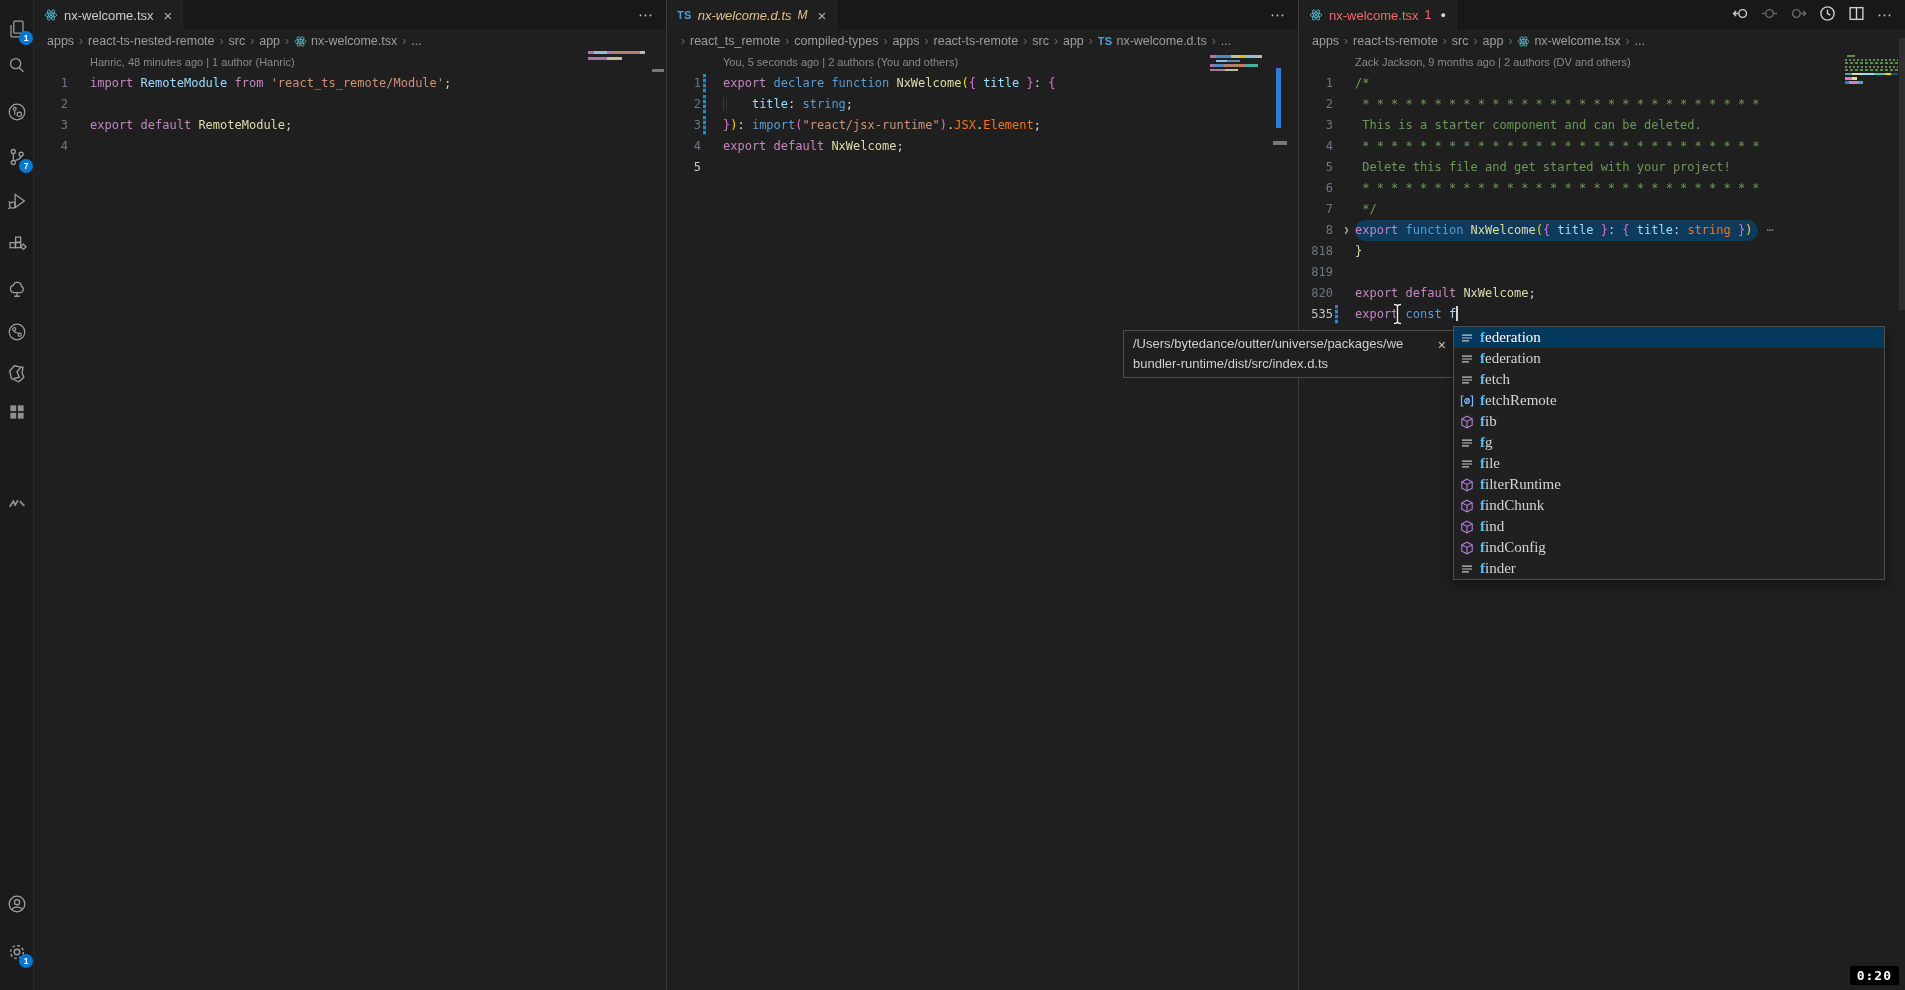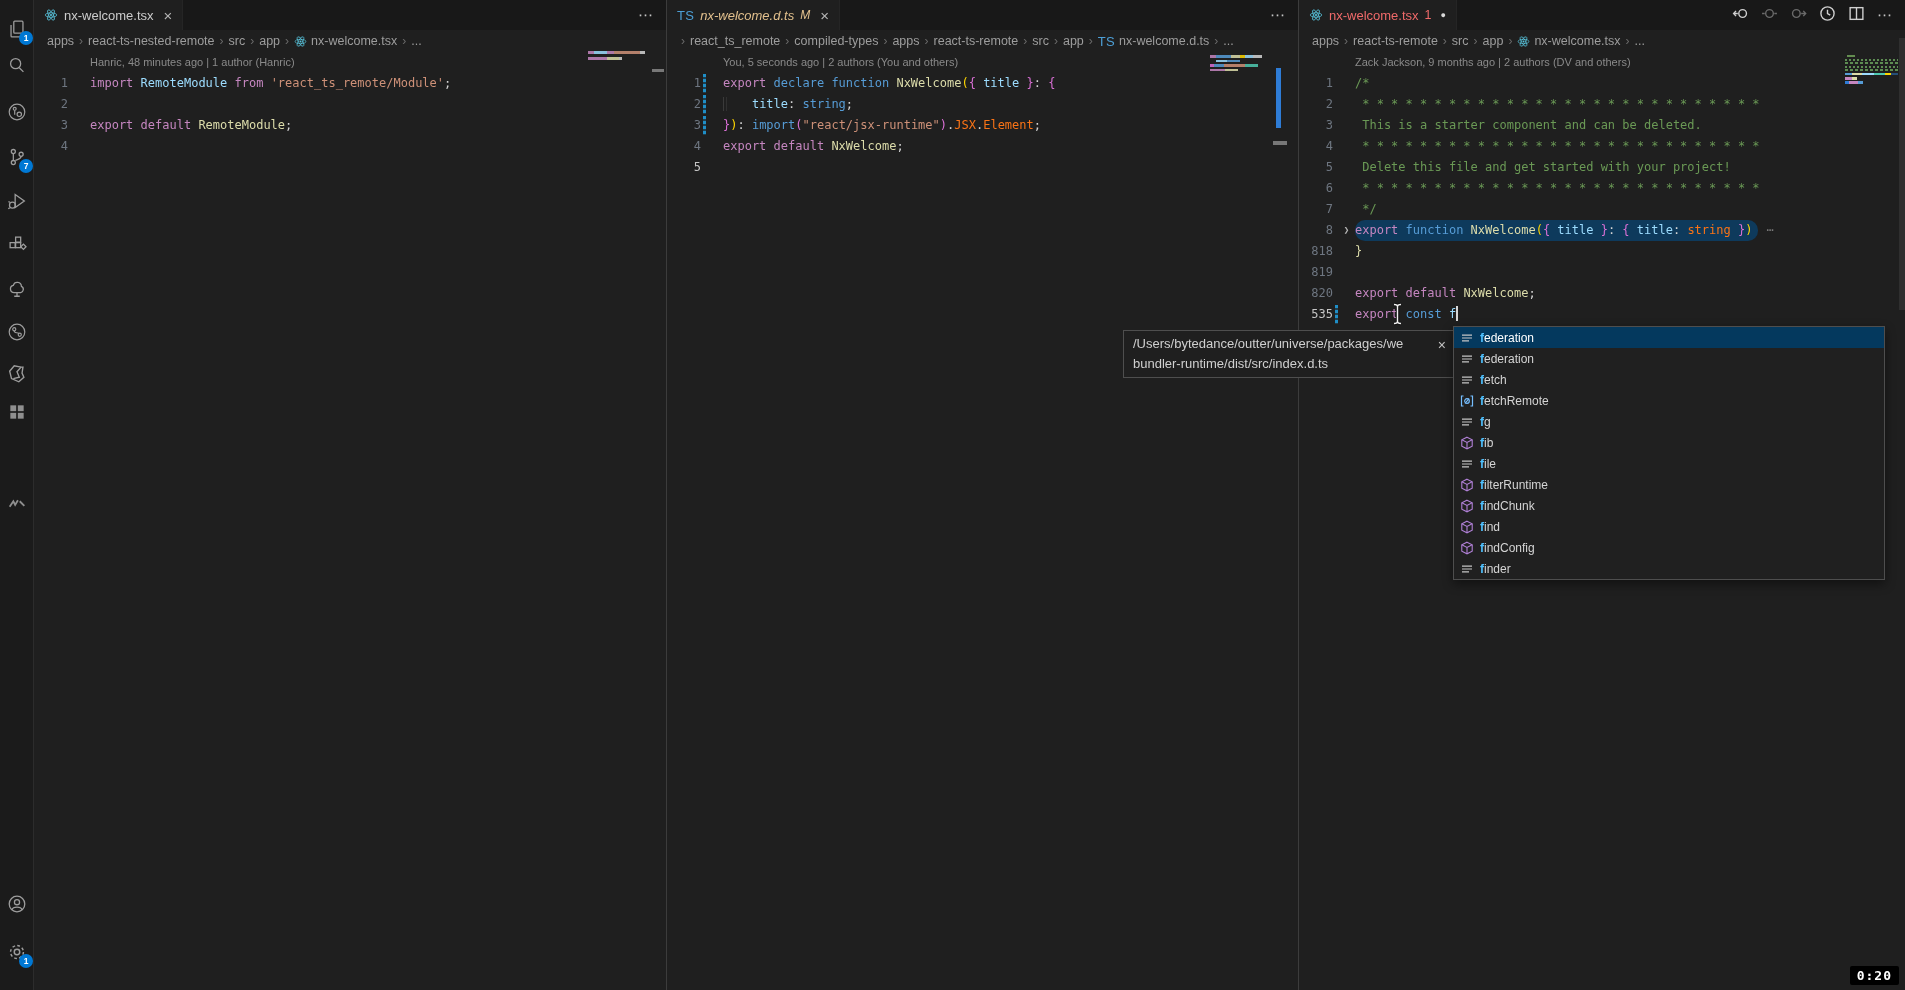--- a/index.html
+++ b/index.html
@@ -25,21 +25,21 @@
   .tlabel.err,.terr{color:#f06a6a;}
   .terr{font-size:12.5px;}
   .tdirty{color:#d9d9d9;font-size:9px;margin-left:3px;}
   .tclose{color:#b6b6b6;font-size:15px;line-height:1;margin-left:4px;cursor:pointer;}
   .tactions{margin-left:auto;display:flex;align-items:center;gap:12px;padding-right:12px;color:#c5c5c5;}
   .dots{font-size:15px;letter-spacing:1px;color:#c5c5c5;cursor:pointer;}
   .bcrumb{height:22px;display:flex;align-items:center;padding-left:13px;gap:4px;font-size:12.5px;color:#9d9d9d;white-space:nowrap;overflow:hidden;}
   .bitem{cursor:pointer;}
   .bsep{color:#6a6a6a;font-size:12px;padding:0 1px;}
   .bficon{display:flex;align-items:center;}
-  .tschip{color:#4d9fd6;font-weight:normal;font-size:13px;letter-spacing:.3px;font-style:normal;}
+  .tschip{color:#4d9fd6;font-weight:bold;font-size:11px;letter-spacing:.3px;font-style:normal;}
   .codelens{height:21px;line-height:21px;padding-left:56px;color:#8a8a8a;font-size:11px;white-space:nowrap;}
   
   .codewrap{position:relative;}
   .crow{display:flex;height:21px;line-height:21px;font-family:"DejaVu Sans Mono",monospace;font-size:12px;}
   .lnum{width:34px;flex:none;text-align:right;color:#6e7681;}
   .lnum.act{color:#c6c6c6;}
   .gmcol{width:7px;flex:none;position:relative;}
   .gmcol.on::before{content:"";position:absolute;left:2px;top:1px;bottom:1px;width:3px;
     background:repeating-linear-gradient(180deg,#1f8ec7 0 3px,rgba(31,142,199,.28) 3px 5px);}
   .foldcol{width:13px;flex:none;color:#b8b8b8;font-size:9px;text-align:center;cursor:pointer;}
@@ -55,21 +55,21 @@
   .mmrow{position:absolute;}
   .ovmark{position:absolute;}
   
   #docpanel{position:absolute;left:1123px;top:330px;width:331px;height:48px;background:#1f1f1f;border:1px solid #4e4e4e;z-index:30;box-sizing:border-box;padding:3px 26px 9px 9px;color:#cfcfcf;font-size:13px;line-height:20px;overflow:hidden;}
   #docpanel .dpline{white-space:nowrap;}
   #docclose{position:absolute;right:7px;top:4px;color:#c5c5c5;font-size:14px;cursor:pointer;}
   #suggest{position:absolute;left:1453px;top:326px;width:432px;background:#202020;border:1px solid #4e4e4e;z-index:30;box-shadow:0 4px 10px rgba(0,0,0,.45);box-sizing:border-box;}
   .srow{display:flex;align-items:center;height:21px;padding-left:5px;gap:5px;cursor:pointer;}
   .srow.sel{background:#04395e;}
   .sicon{width:16px;height:16px;flex:none;display:flex;align-items:center;justify-content:center;}
-  .slabel{font-family:Liberation Sans, sans-serif;font-size:12px;color:#d4d4d4;white-space:pre;}
+  .slabel{font-family:Liberation Serif, serif;font-size:15px;color:#d4d4d4;white-space:pre;}
   .srow.sel .slabel{color:#ffffff;}
   .smatch{color:#4fc1ff;font-weight:600;}
   
   #rectimer{position:absolute;right:6px;bottom:5px;background:#000;color:#fff;font-family:"DejaVu Sans Mono",monospace;font-size:13px;font-weight:bold;letter-spacing:1px;padding:2px 7px;border-radius:2px;z-index:50;}
   #ibeam{position:absolute;left:1391px;top:302px;z-index:40;}
   .scrollthumb{position:absolute;background:rgba(130,130,130,.16);}
 </style>
 </head>
 <body>
 
@@ -511,34 +511,34 @@
           <svg width="16" height="16" viewBox="0 0 16 16" fill="none" stroke="#75beff" stroke-width="1.2">
             <path d="M4.5 3h-2v10h2M11.5 3h2v10h-2"></path>
             <circle cx="8" cy="8" r="2.3"></circle>
             <path d="M10 5.5L6 10.5"></path>
           </svg>
         </span>
         <span class="slabel"><span class="smatch">f</span><span>etchRemote</span></span>
       </div>
       <div class="srow">
         <span class="sicon">
-          <svg width="16" height="16" viewBox="0 0 16 16" fill="none" stroke="#c5c5c5" stroke-width="1.2">
-            <path d="M3 5.2h10M3 8h10M3 10.8h7"></path>
-          </svg>
-        </span>
-        <span class="slabel"><span class="smatch">f</span><span>g</span></span>
-      </div>
-      <div class="srow">
-        <span class="sicon">
           <svg width="16" height="16" viewBox="0 0 16 16" fill="none" stroke="#b180d7" stroke-width="1.1">
             <path d="M8 2.2l5.2 2.6v6.4L8 13.8 2.8 11.2V4.8z"></path>
             <path d="M2.8 4.8L8 7.4l5.2-2.6M8 7.4v6.4"></path>
           </svg>
         </span>
         <span class="slabel"><span class="smatch">f</span><span>ib</span></span>
+      </div>
+      <div class="srow">
+        <span class="sicon">
+          <svg width="16" height="16" viewBox="0 0 16 16" fill="none" stroke="#c5c5c5" stroke-width="1.2">
+            <path d="M3 5.2h10M3 8h10M3 10.8h7"></path>
+          </svg>
+        </span>
+        <span class="slabel"><span class="smatch">f</span><span>g</span></span>
       </div>
       <div class="srow">
         <span class="sicon">
           <svg width="16" height="16" viewBox="0 0 16 16" fill="none" stroke="#c5c5c5" stroke-width="1.2">
             <path d="M3 5.2h10M3 8h10M3 10.8h7"></path>
           </svg>
         </span>
         <span class="slabel"><span class="smatch">f</span><span>ile</span></span>
       </div>
       <div class="srow">

